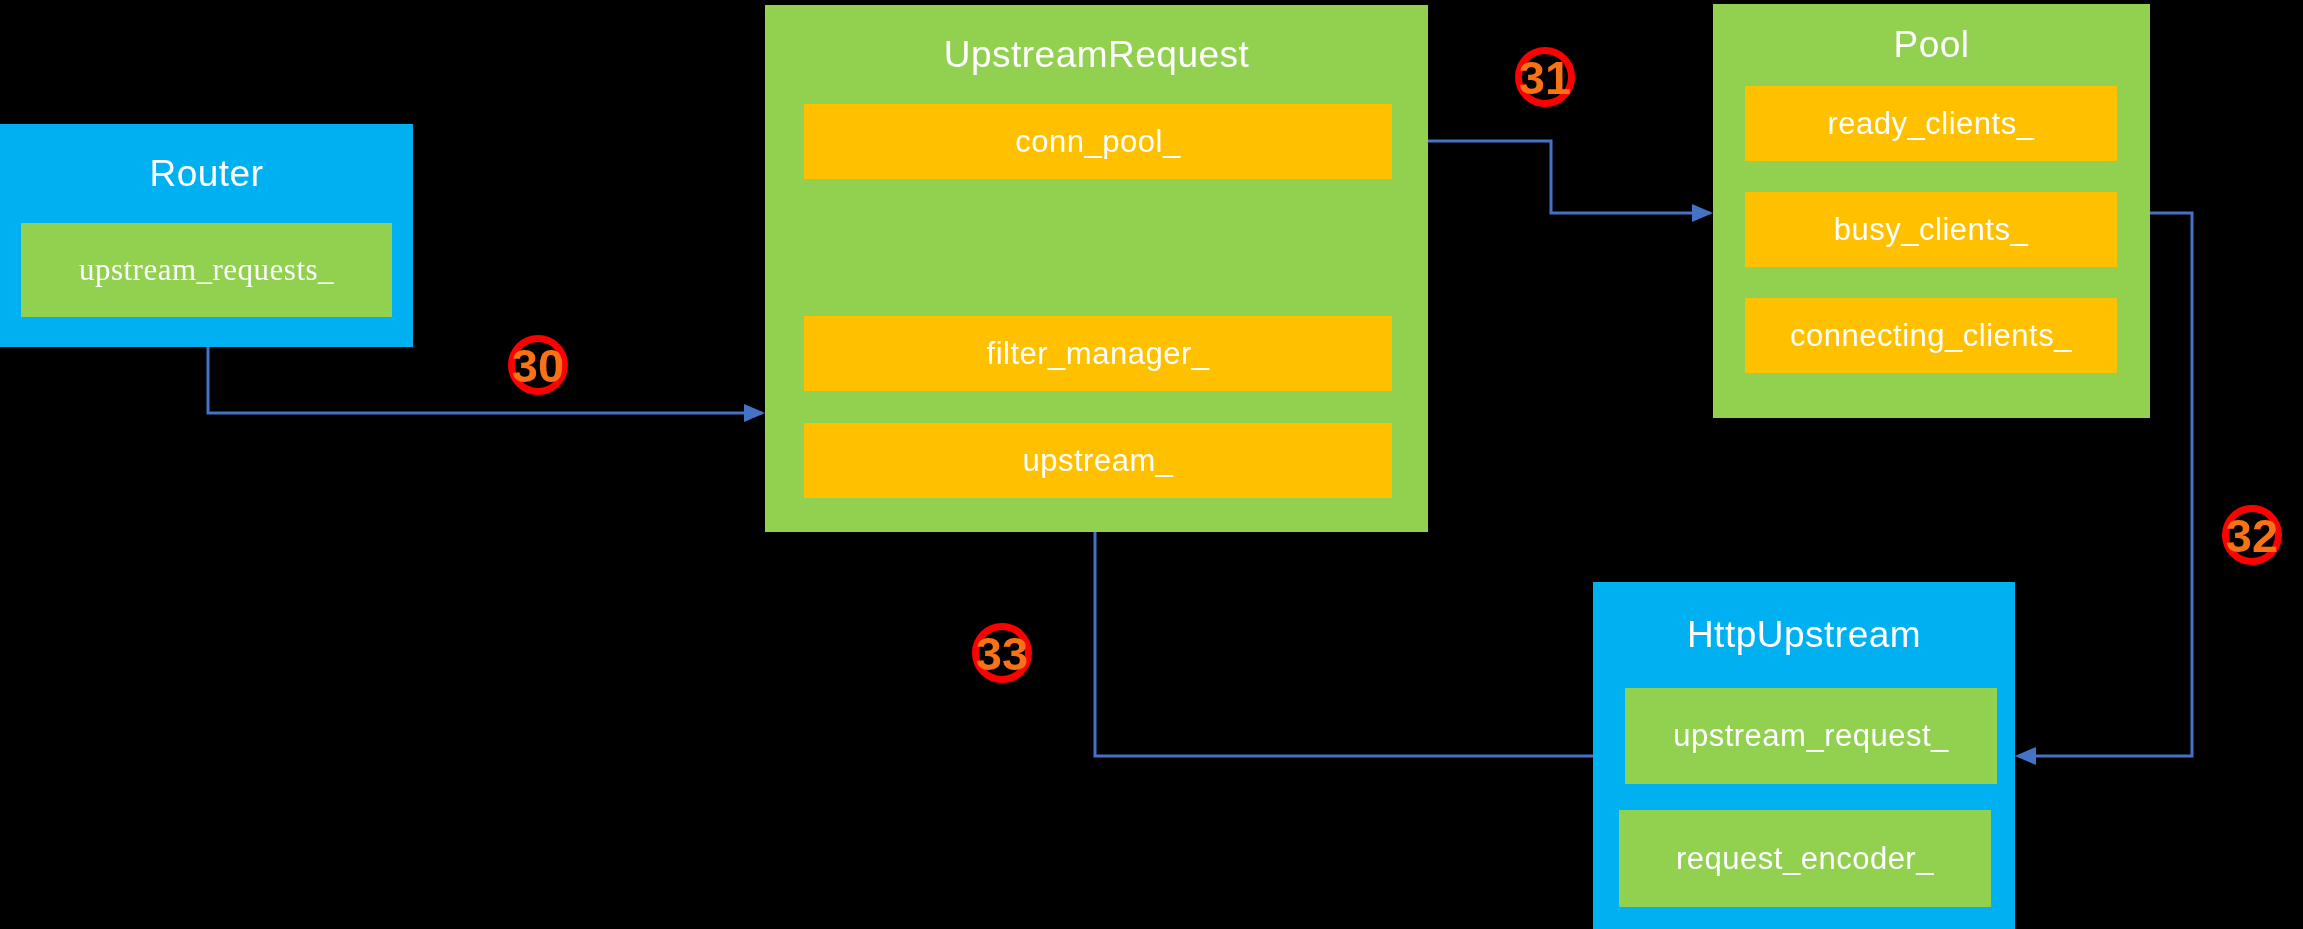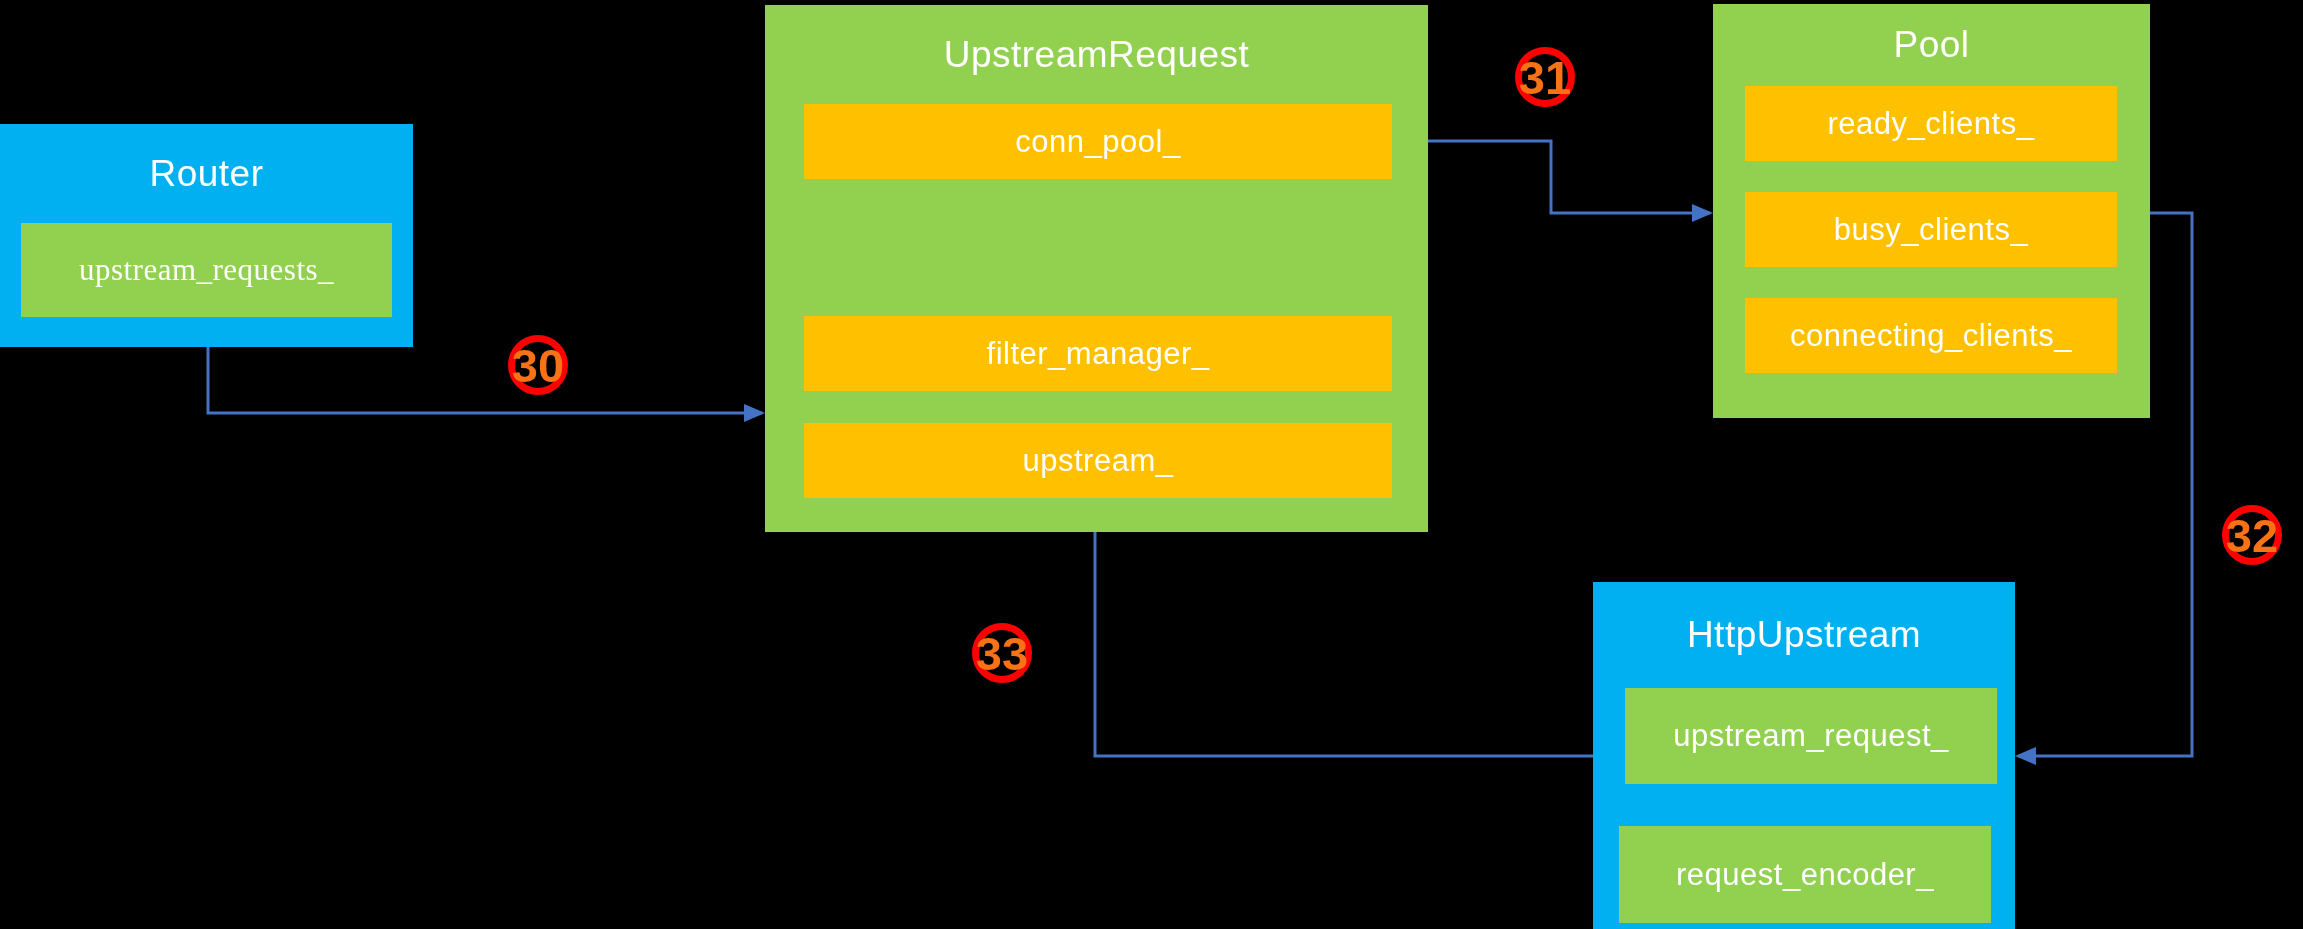--- a/index.html
+++ b/index.html
@@ -104,21 +104,21 @@
   <div class="node green" style="left:1713px; top:4px; width:437px; height:414px;">
     <div class="node-title" style="height:82px;">Pool</div>
     <div class="field orange" style="left:32px; top:82px;  width:372px; height:75px;">ready_clients_</div>
     <div class="field orange" style="left:32px; top:188px; width:372px; height:75px;">busy_clients_</div>
     <div class="field orange" style="left:32px; top:294px; width:372px; height:75px;">connecting_clients_</div>
   </div>
 
   <div class="node blue" style="left:1593px; top:582px; width:422px; height:347px;">
     <div class="node-title" style="height:106px;border-radius:9px;">HttpUpstream</div>
     <div class="field green" style="left:32px; top:106px; width:372px; height:96px;">upstream_request_</div>
-    <div class="field green" style="left:26px; top:228px; width:372px; height:97px;margin-top:16px;">request_encoder_</div>
+    <div class="field green" style="left:26px; top:228px; width:372px; height:97px;">request_encoder_</div>
   </div>
 
   <div class="badge" style="left:508px;  top:335px;">30</div>
   <div class="badge" style="left:1515px; top:47px;">31</div>
   <div class="badge" style="left:2222px; top:505px;">32</div>
   <div class="badge" style="left:972px;  top:623px;">33</div>
 
 </div>
 
 </body></html>

